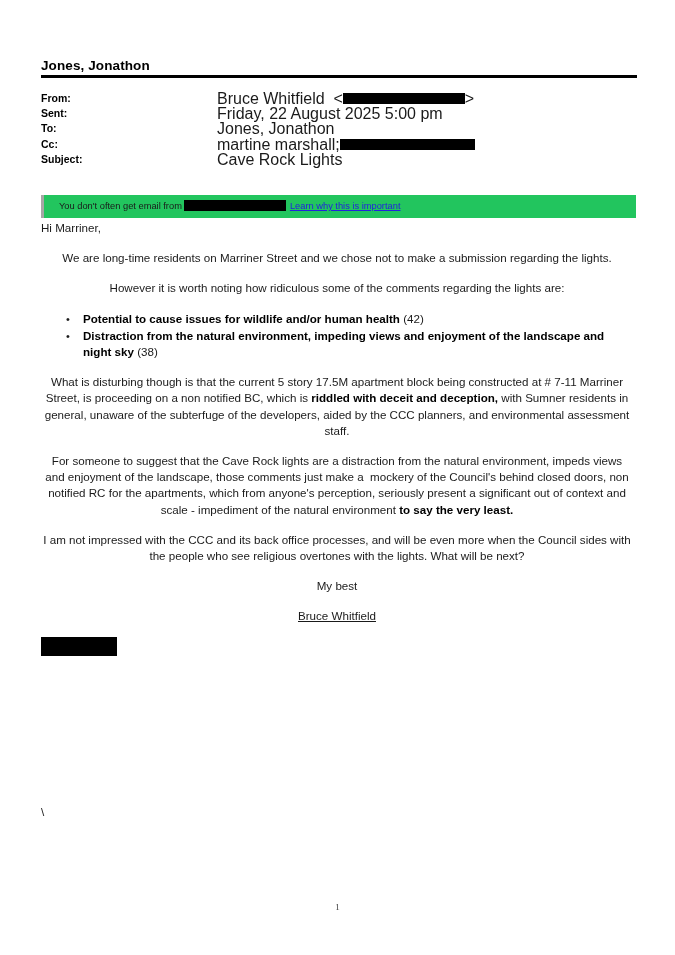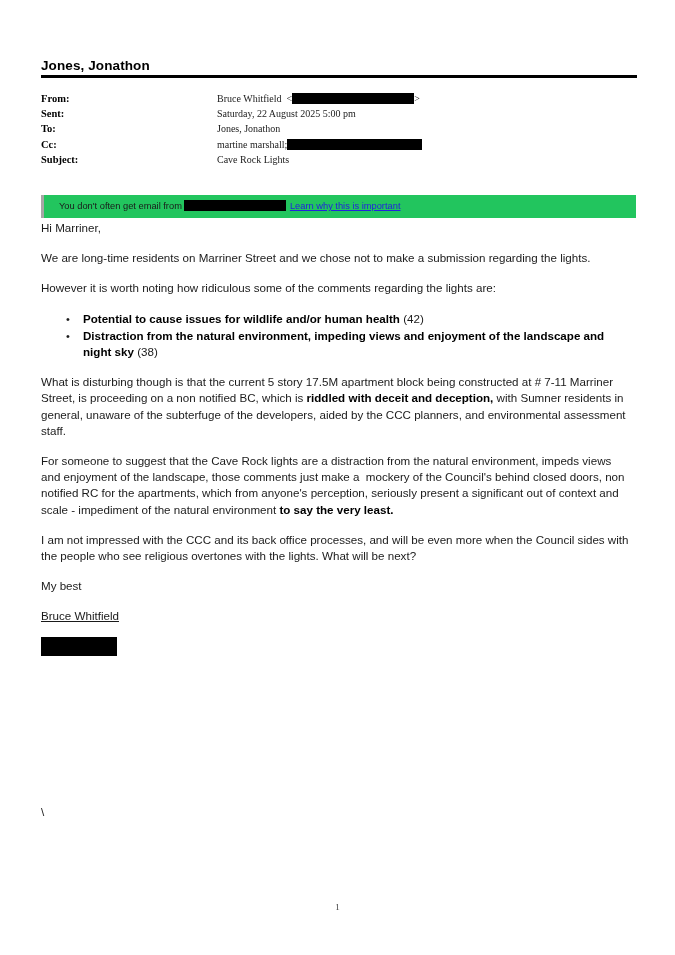--- a/index.html
+++ b/index.html
@@ -38,41 +38,40 @@
     width: 596px;
     height: 3px;
     background: #000000;
   }
   
   .fields {
     position: absolute;
     left: 41px;
     top: 91px;
     width: 600px;
-    font-family: Liberation Serif, serif;
   }
   .field-row {
     position: relative;
     height: 15.2px;
     line-height: 15.2px;
     font-size: 10.5px;
   }
   .field-label {
     position: absolute;
     left: 0;
     top: 0;
     font-weight: bold;
     font-size: 10.5px;
     color: #000;
   }
   .field-value {
     position: absolute;
     left: 176px;
     top: 0;
-    font-size: 10px;
+    font-size: 16px;
     color: #1a1a1a;
     white-space: pre;
   }
   .redact {
     display: inline-block;
     background: #000000;
     vertical-align: middle;
     height: 11px;
   }
   .redact-from { width: 122px; position: relative; top: -1px; }
@@ -124,20 +123,21 @@
     left: 41px;
     top: 220px;
     width: 592px;
     font-size: 11.6px;
     line-height: 16.2px;
     color: #1a1a1a;
   }
   .para {
     margin: 0 0 14px 0;
     white-space: pre-wrap;
+    text-align: center;
   }
   .para.tight { margin-bottom: 12px; text-decoration: underline; }
   .greeting { margin: 0 0 14px 0; }
   b, .b { font-weight: bold; color: #000; }
   ul.bullets {
     margin: 0 0 14px 0;
     padding: 0 0 0 42px;
     list-style: none;
   }
   ul.bullets li {
@@ -192,21 +192,21 @@
 
   <div class="fields">
 
     <div class="field-row">
       <span class="field-label">From:</span>
       <span class="field-value"><span>Bruce Whitfield  &lt;</span><span class="redact redact-from"></span><span>&gt;</span></span>
     </div>
 
     <div class="field-row">
       <span class="field-label">Sent:</span>
-      <span class="field-value">Saturday, 22 August 2025 5:00 pm</span>
+      <span class="field-value">Friday, 22 August 2025 5:00 pm</span>
     </div>
 
     <div class="field-row">
       <span class="field-label">To:</span>
       <span class="field-value">Jones, Jonathon</span>
     </div>
 
     <div class="field-row">
       <span class="field-label">Cc:</span>
       <span class="field-value"><span>martine marshall;</span><span class="redact redact-cc"></span></span>

